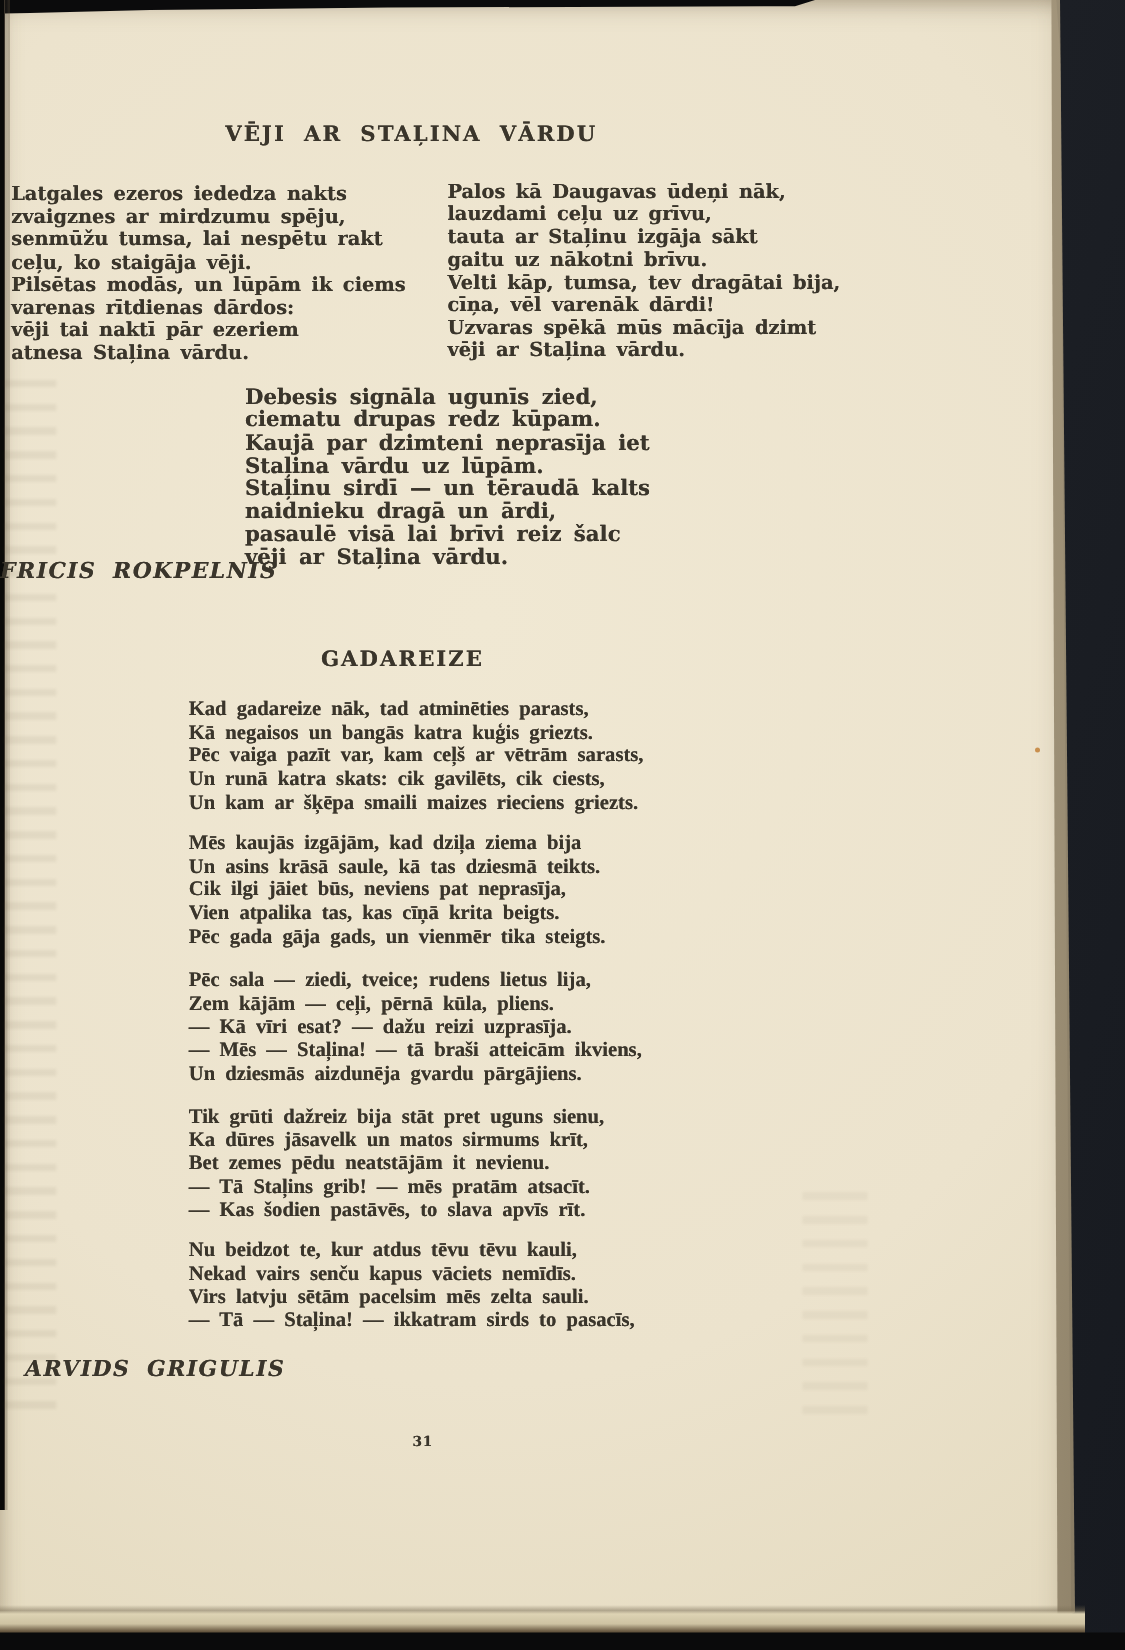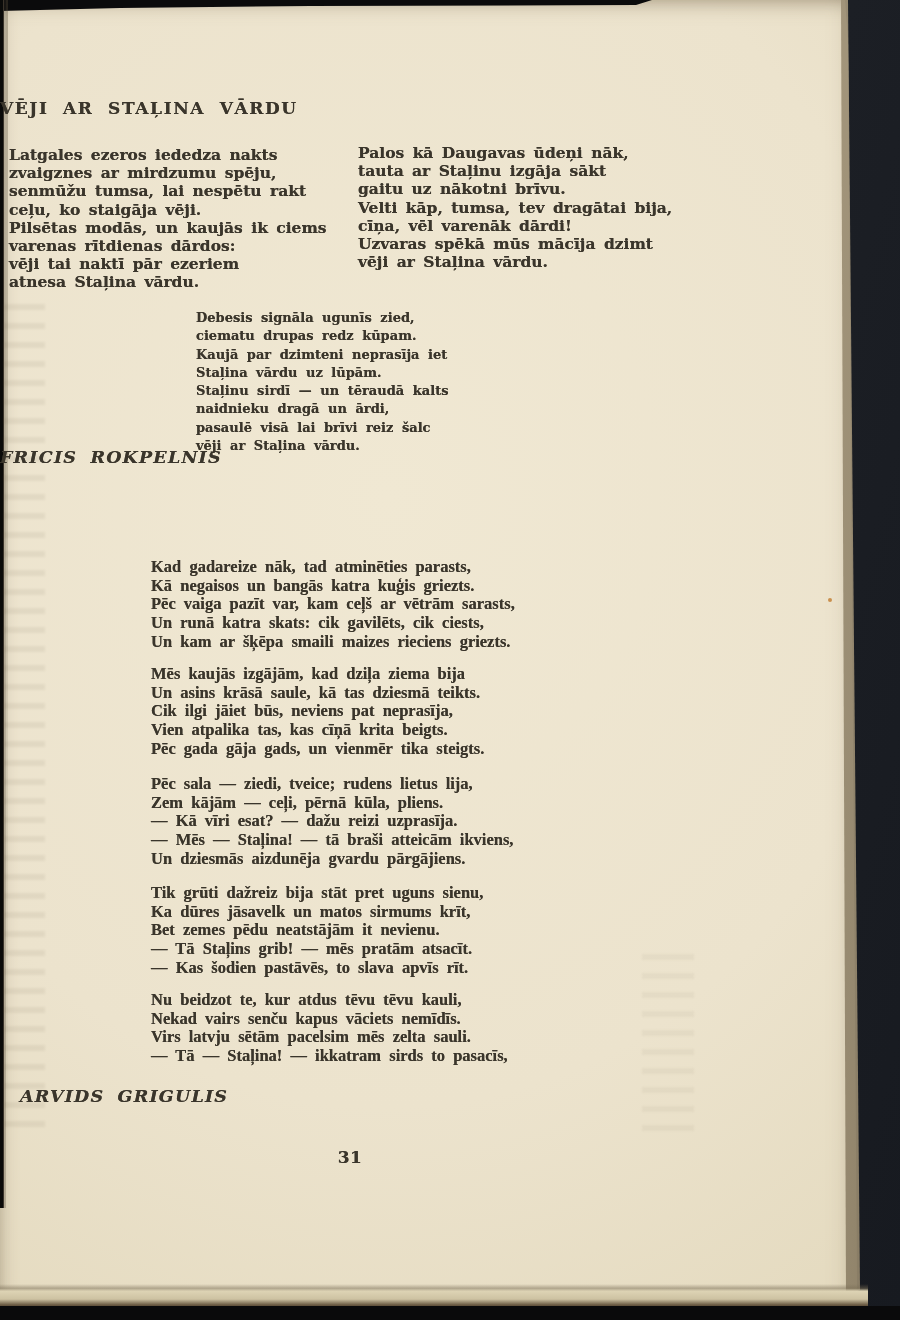--- a/index.html
+++ b/index.html
@@ -26,26 +26,26 @@
         background:linear-gradient(180deg,rgba(137,125,99,0) 0%,rgba(120,108,84,.5) 12%,#ddd3b4 20%,#cdc2a2 42%,#6b5b43 58%,#251f16 76%,#0a0908 100%);}
   .bottom-black{position:absolute;left:0;top:1306px;width:900px;height:14px;background:#0a0a0b;}
   
   .ghost{position:absolute;opacity:.14;filter:blur(1.1px);
         background:repeating-linear-gradient(180deg,rgba(0,0,0,0) 0 6px,rgba(92,80,58,.55) 6px 12px,rgba(0,0,0,0) 12px 19px);}
   .ghost-left{left:3px;top:298px;width:42px;height:838px;}
   .ghost-right{left:642px;top:948px;width:52px;height:186px;opacity:.10;}
   .speck{position:absolute;left:828px;top:598px;width:4px;height:4px;border-radius:50%;background:#c07a2e;opacity:.8;}
   
   .t{position:absolute;color:#3a352b;font-weight:700;text-shadow:0 0 .4px rgba(58,53,43,.8);}
-  .poem-title{font-size:17px;letter-spacing:1.6px;word-spacing:7px;}
+  .poem-title{font-size:17px;letter-spacing:1.6px;word-spacing:7px;text-align:center;}
   .col{font-size:15.5px;line-height:18.2px;word-spacing:3px;white-space:nowrap;}
-  .cstanza{font-size:13px;line-height:18.3px;word-spacing:4px;white-space:nowrap;}
+  .cstanza{font-size:17px;line-height:18.3px;word-spacing:4px;white-space:nowrap;}
   .stanza{font-size:16.5px;line-height:18.7px;word-spacing:4px;white-space:nowrap;font-family:Liberation Serif, serif;}
   .author{font-style:italic;font-size:17.5px;letter-spacing:1.2px;word-spacing:6px;text-align:left;}
-  .pageno{font-size:17px;text-align:center;letter-spacing:.5px;}
+  .pageno{font-size:11px;text-align:left;letter-spacing:.5px;}
 </style>
 </head>
 <body>
 
 <div class="scene">
 
   <div class="page"></div>
   <div class="page-edge-right"></div>
   <div class="top-band"></div>
   <div class="left-band"></div>
@@ -54,28 +54,29 @@
   <div class="ghost ghost-right"></div>
   <div class="speck"></div>
 
   <div class="t poem-title" style="left:0;top:98px;width:658px;">VĒJI AR STAĻINA VĀRDU</div>
 
   <div class="t col" style="left:9px;top:146px;width:345px;">
       <div class="line">Latgales ezeros iededza nakts</div>
       <div class="line">zvaigznes ar mirdzumu spēju,</div>
       <div class="line">senmūžu tumsa, lai nespētu rakt</div>
       <div class="line">ceļu, ko staigāja vēji.</div>
-      <div class="line">Pilsētas modās, un kaujās ik ciems</div>
+      <div class="line">Pilsētas modās, un lūpām ik ciems</div>
       <div class="line">varenas rītdienas dārdos:</div>
       <div class="line">vēji tai naktī pār ezeriem</div>
       <div class="line">atnesa Staļina vārdu.</div>
     </div>
 
   <div class="t col" style="left:358px;top:144px;width:430px;">
       <div class="line">Palos kā Daugavas ūdeņi nāk,</div>
+      <div class="line">lauzdami ceļu uz grīvu,</div>
       <div class="line">tauta ar Staļinu izgāja sākt</div>
       <div class="line">gaitu uz nākotni brīvu.</div>
       <div class="line">Velti kāp, tumsa, tev dragātai bija,</div>
       <div class="line">cīņa, vēl varenāk dārdi!</div>
       <div class="line">Uzvaras spēkā mūs mācīja dzimt</div>
       <div class="line">vēji ar Staļina vārdu.</div>
     </div>
 
   <div class="t cstanza" style="left:196px;top:309px;width:430px;">
       <div class="line">Debesis signāla ugunīs zied,</div>
@@ -83,20 +84,21 @@
       <div class="line">Kaujā par dzimteni neprasīja iet</div>
       <div class="line">Staļina vārdu uz lūpām.</div>
       <div class="line">Staļinu sirdī — un tēraudā kalts</div>
       <div class="line">naidnieku dragā un ārdi,</div>
       <div class="line">pasaulē visā lai brīvi reiz šalc</div>
       <div class="line">vēji ar Staļina vārdu.</div>
     </div>
 
   <div class="t author" style="left:0;top:447px;width:607px;">FRICIS ROKPELNIS</div>
 
+  <div class="t poem-title" style="left:0;top:518px;width:644px;">GADAREIZE</div>
 
   <div class="t stanza" style="left:151px;top:558px;width:520px;">
       <div class="line">Kad gadareize nāk, tad atminēties parasts,</div>
       <div class="line">Kā negaisos un bangās katra kuģis griezts.</div>
       <div class="line">Pēc vaiga pazīt var, kam ceļš ar vētrām sarasts,</div>
       <div class="line">Un runā katra skats: cik gavilēts, cik ciests,</div>
       <div class="line">Un kam ar šķēpa smaili maizes rieciens griezts.</div>
     </div>
 
   <div class="t stanza" style="left:151px;top:665px;width:520px;">

